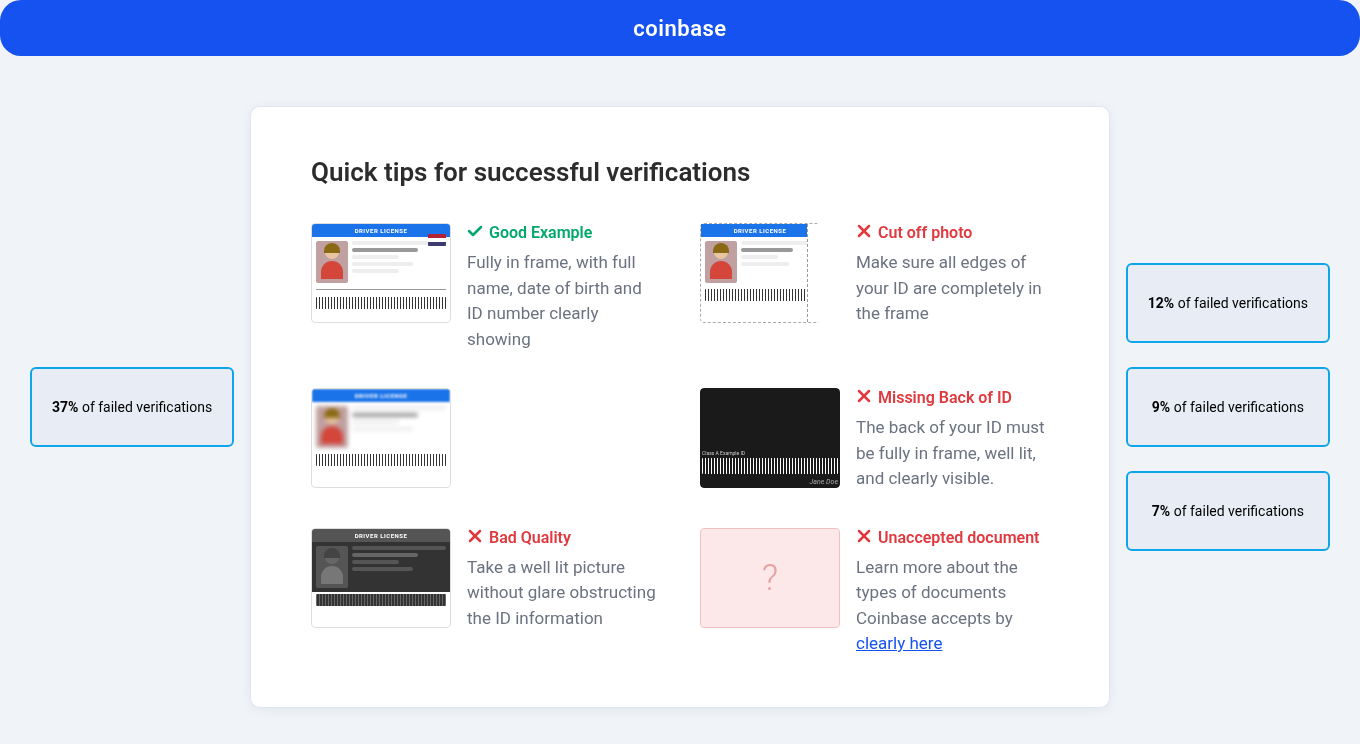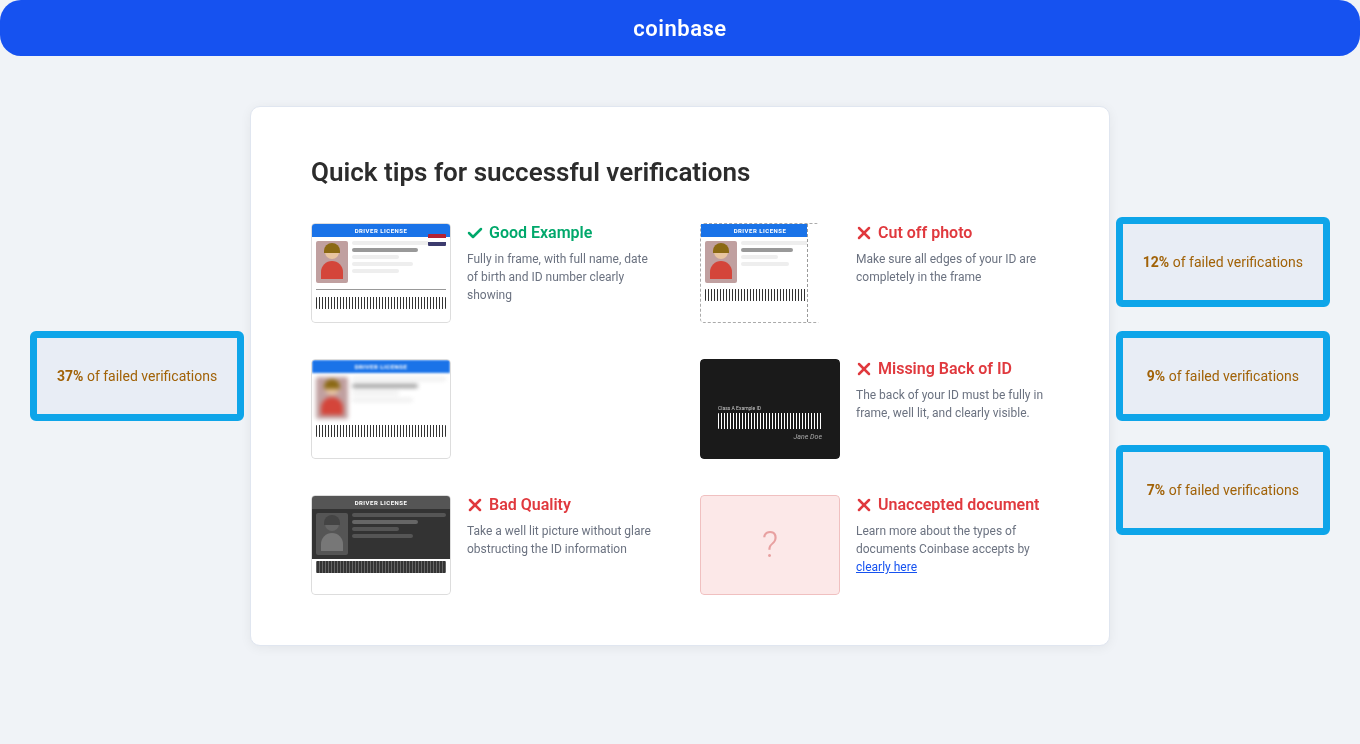--- a/index.html
+++ b/index.html
@@ -49,25 +49,25 @@
       position: absolute;
       right: 30px;
       top: 50%;
       transform: translateY(-50%);
       display: flex;
       flex-direction: column;
       gap: 24px;
     }
     .stat-badge {
       background: #e8edf5;
-      border: 7px solid #0ea5e9;
+      border: 2px solid #0ea5e9;
       border-radius: 6px;
       padding: 30px 20px;
       font-size: 14px;
-      color: #a16207;
+      color: #000000;
       text-align: center;
       min-width: 200px;
     }
     .stat-badge strong {
       font-weight: 700;
     }
 
     
     .main-card {
       background: white;
@@ -107,35 +107,35 @@
       overflow: hidden;
       position: relative;
     }
 
     .tip-content {
       flex: 1;
     }
 
     .tip-label {
       display: flex;
-      align-items: center;
+      align-items: flex-start;
       gap: 6px;
       margin-bottom: 8px;
     }
 
     .tip-label-text {
       font-size: 16px;
       font-weight: 600;
     }
 
     .tip-label-text.good { color: #00a86b; }
     .tip-label-text.bad { color: #e0393e; }
 
     .tip-description {
-      font-size: 12px;
+      font-size: 17px;
       color: #6b7280;
       line-height: 1.5;
     }
 
     .tip-description a {
       color: #1652f0;
       text-decoration: underline;
     }
 
     
@@ -271,21 +271,21 @@
     
     .id-back {
       width: 140px;
       height: 100px;
       background: #1a1a1a;
       border-radius: 4px;
       overflow: hidden;
       display: flex;
       flex-direction: column;
       justify-content: flex-end;
-      padding: 18px;
+      padding: 2px;
     }
     .id-back-text {
       font-size: 5px;
       color: #ccc;
       margin-bottom: 2px;
     }
     .id-back-barcode {
       height: 16px;
       background: repeating-linear-gradient(90deg, white 0px, white 1px, #1a1a1a 1px, #1a1a1a 3px);
       border-radius: 1px;

